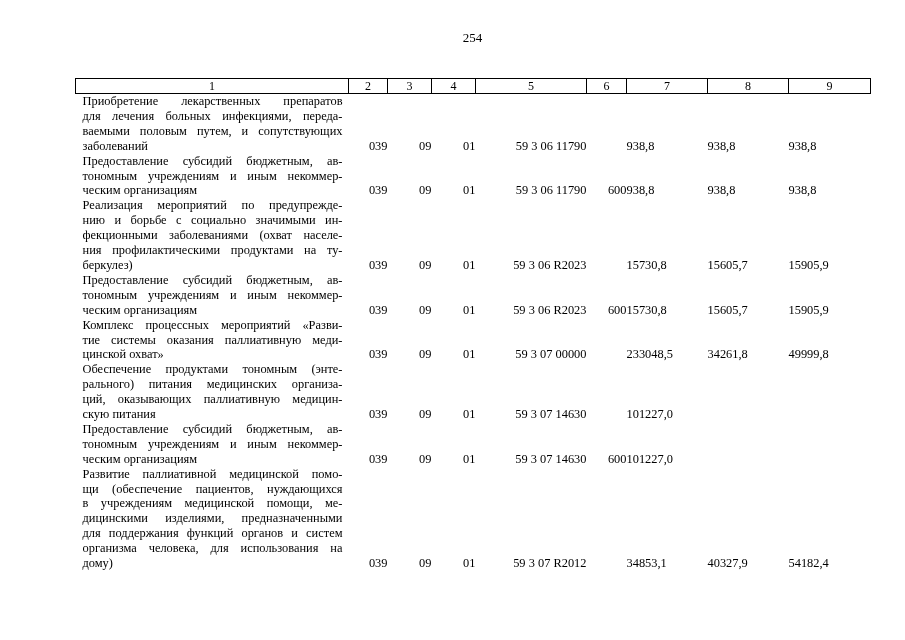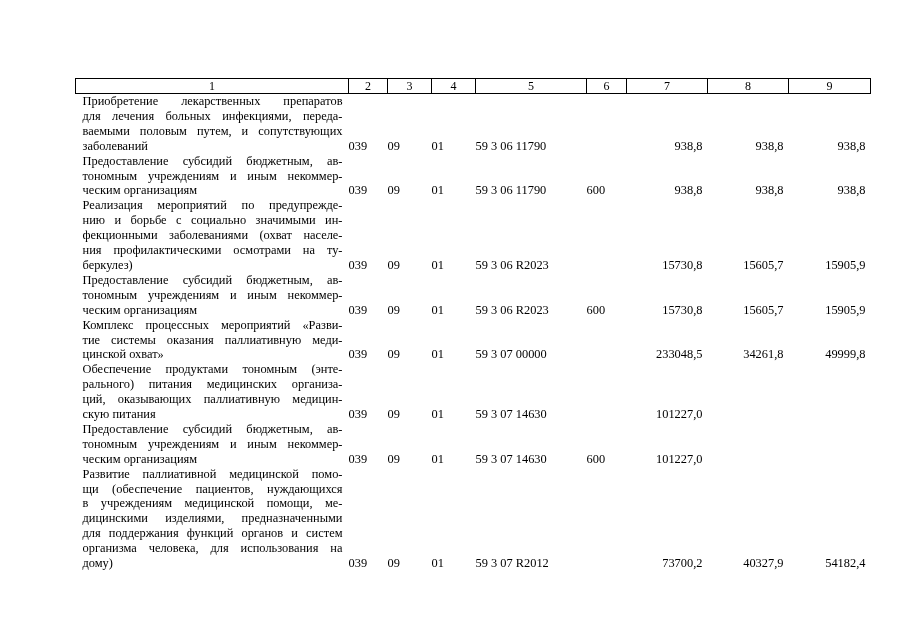--- a/index.html
+++ b/index.html
@@ -38,29 +38,30 @@
     font-size: 12px;
     line-height: 13px;
     height: 15px;
     padding: 0;
   }
   tbody td {
     vertical-align: bottom;
     padding: 0;
   }
   td.c1 { padding-left: 7px; padding-right: 6px; }
-  td.cc { text-align: left; }
-  td.rr { text-align: right; padding-right: 5px; }
+  td.cc { text-align: right; }
+  td.rr { text-align: left; padding-right: 5px; }
   .tline { text-align: justify; text-align-last: justify; }
   .tline:last-child { text-align-last: left; }
 </style>
 </head>
 <body>
 
 <div class="page">
+  <div class="page-number">254</div>
 
   <table class="budget">
     <colgroup>
       <col style="width:273px">
       <col style="width:39px">
       <col style="width:44px">
       <col style="width:44px">
       <col style="width:111px">
       <col style="width:40px">
       <col style="width:81px">
@@ -110,21 +111,21 @@
         <td class="cc">600</td>
         <td class="rr">938,8</td>
         <td class="rr">938,8</td>
         <td class="rr">938,8</td>
       </tr>
       <tr>
         <td class="c1">
             <div class="tline">Реализация мероприятий по предупрежде-</div>
             <div class="tline">нию и борьбе с социально значимыми ин-</div>
             <div class="tline">фекционными заболеваниями (охват населе-</div>
-            <div class="tline">ния профилактическими осмотрами на ту-</div>
+            <div class="tline">ния профилактическими продуктами на ту-</div>
             <div class="tline">беркулез)</div>
           </td>
         <td class="cc">039</td>
         <td class="cc">09</td>
         <td class="cc">01</td>
         <td class="cc">59 3 06 R2023</td>
         <td class="cc"></td>
         <td class="rr">15730,8</td>
         <td class="rr">15605,7</td>
         <td class="rr">15905,9</td>
@@ -198,19 +199,19 @@
             <div class="tline">дицинскими изделиями, предназначенными</div>
             <div class="tline">для поддержания функций органов и систем</div>
             <div class="tline">организма человека, для использования на</div>
             <div class="tline">дому)</div>
           </td>
         <td class="cc">039</td>
         <td class="cc">09</td>
         <td class="cc">01</td>
         <td class="cc">59 3 07 R2012</td>
         <td class="cc"></td>
-        <td class="rr">73700,2</td>
+        <td class="rr">34853,1</td>
         <td class="rr">40327,9</td>
         <td class="rr">54182,4</td>
       </tr>
     </tbody>
   </table>
 </div>
 
 </body></html>

